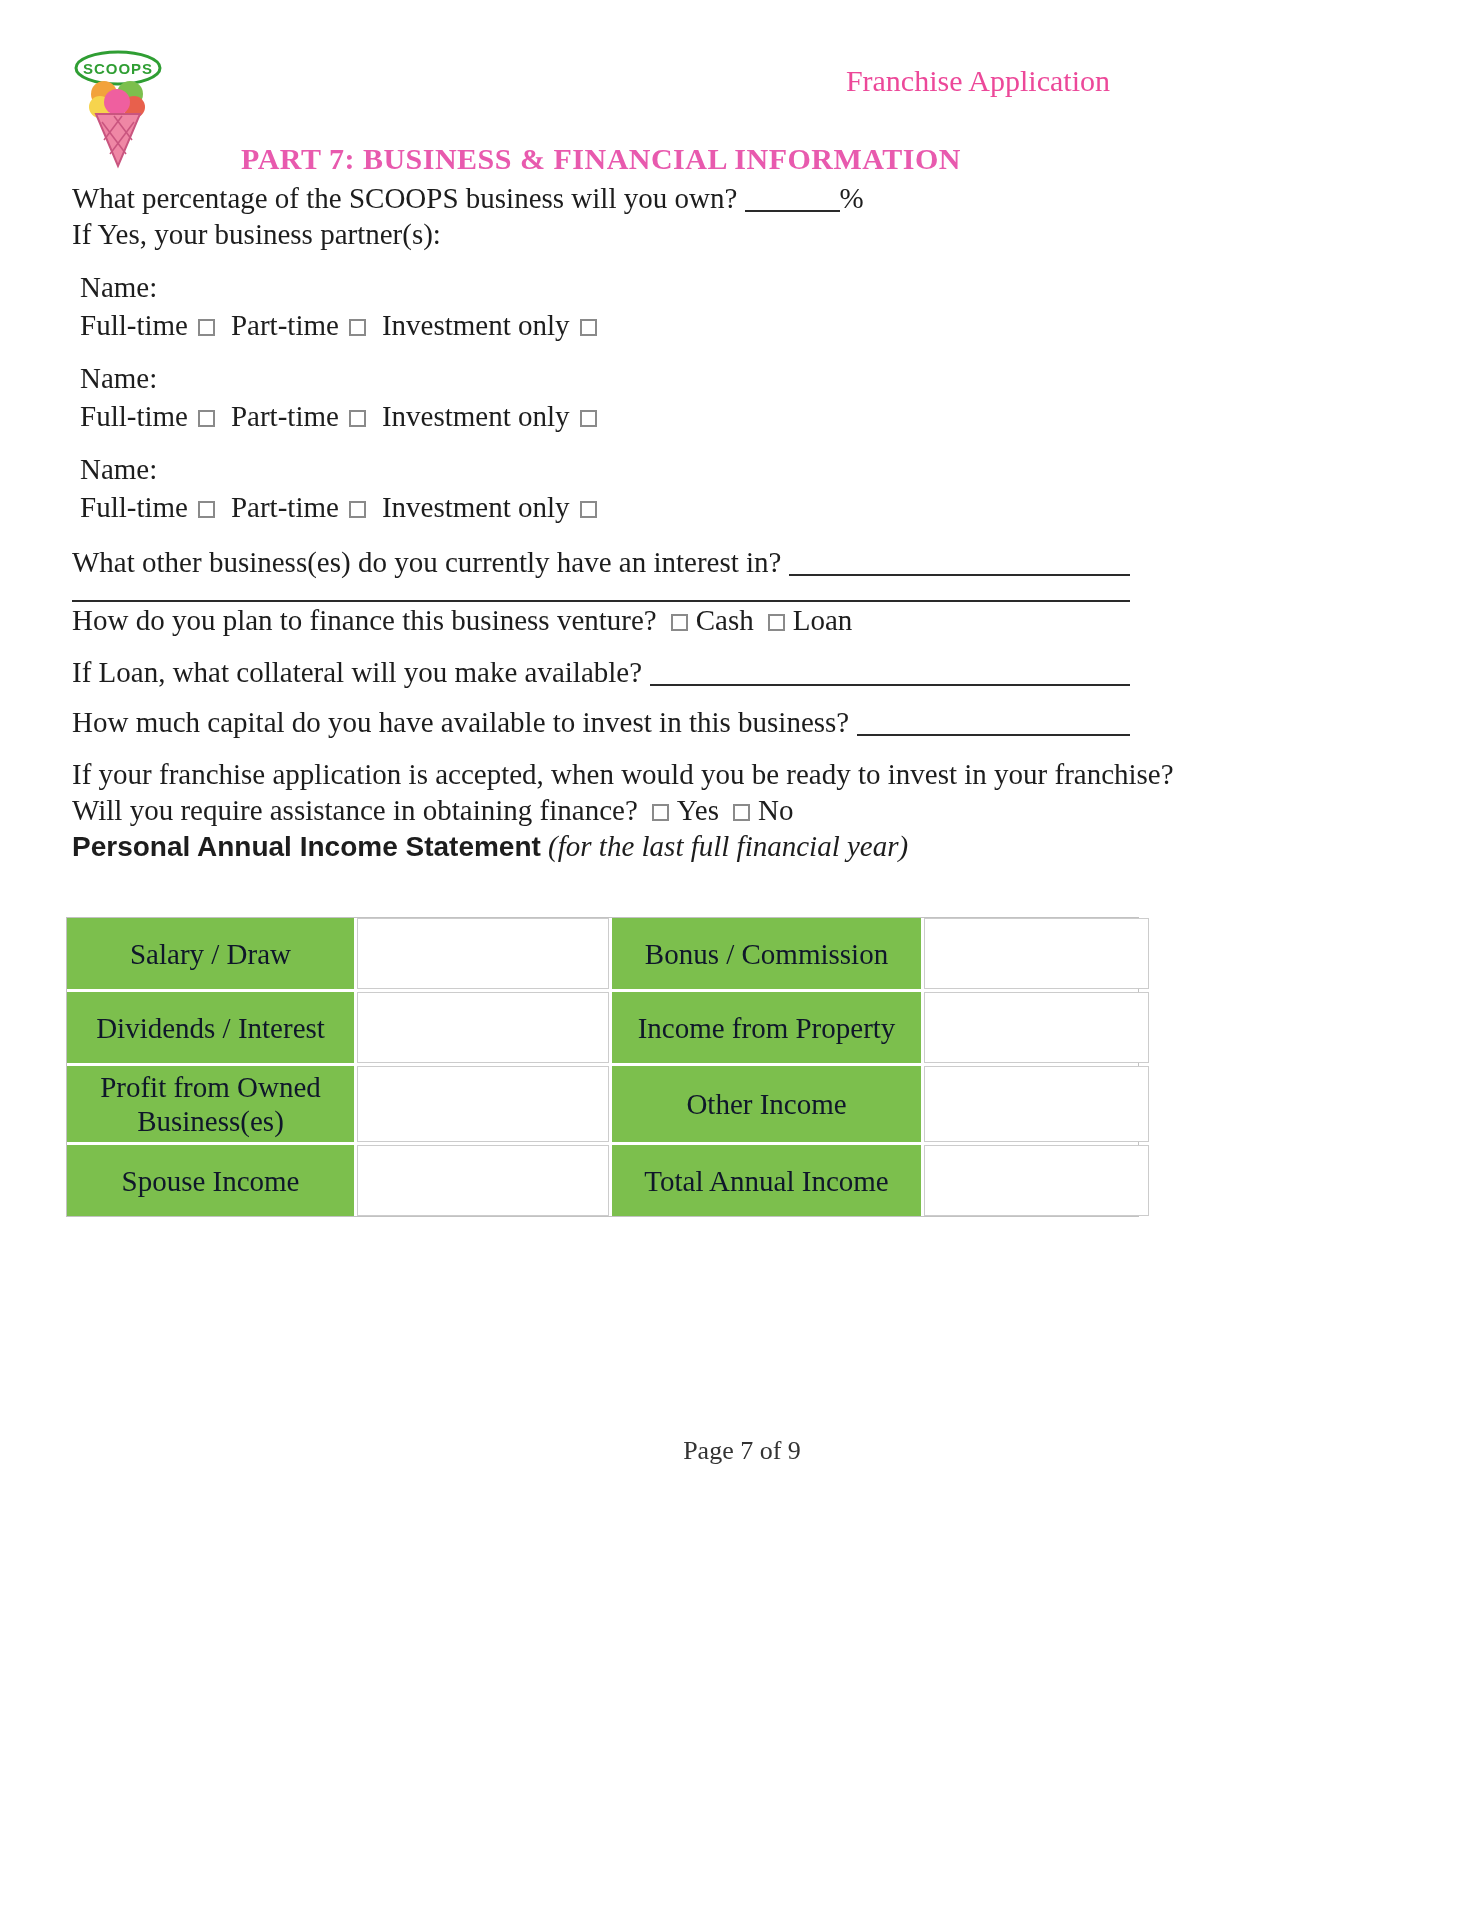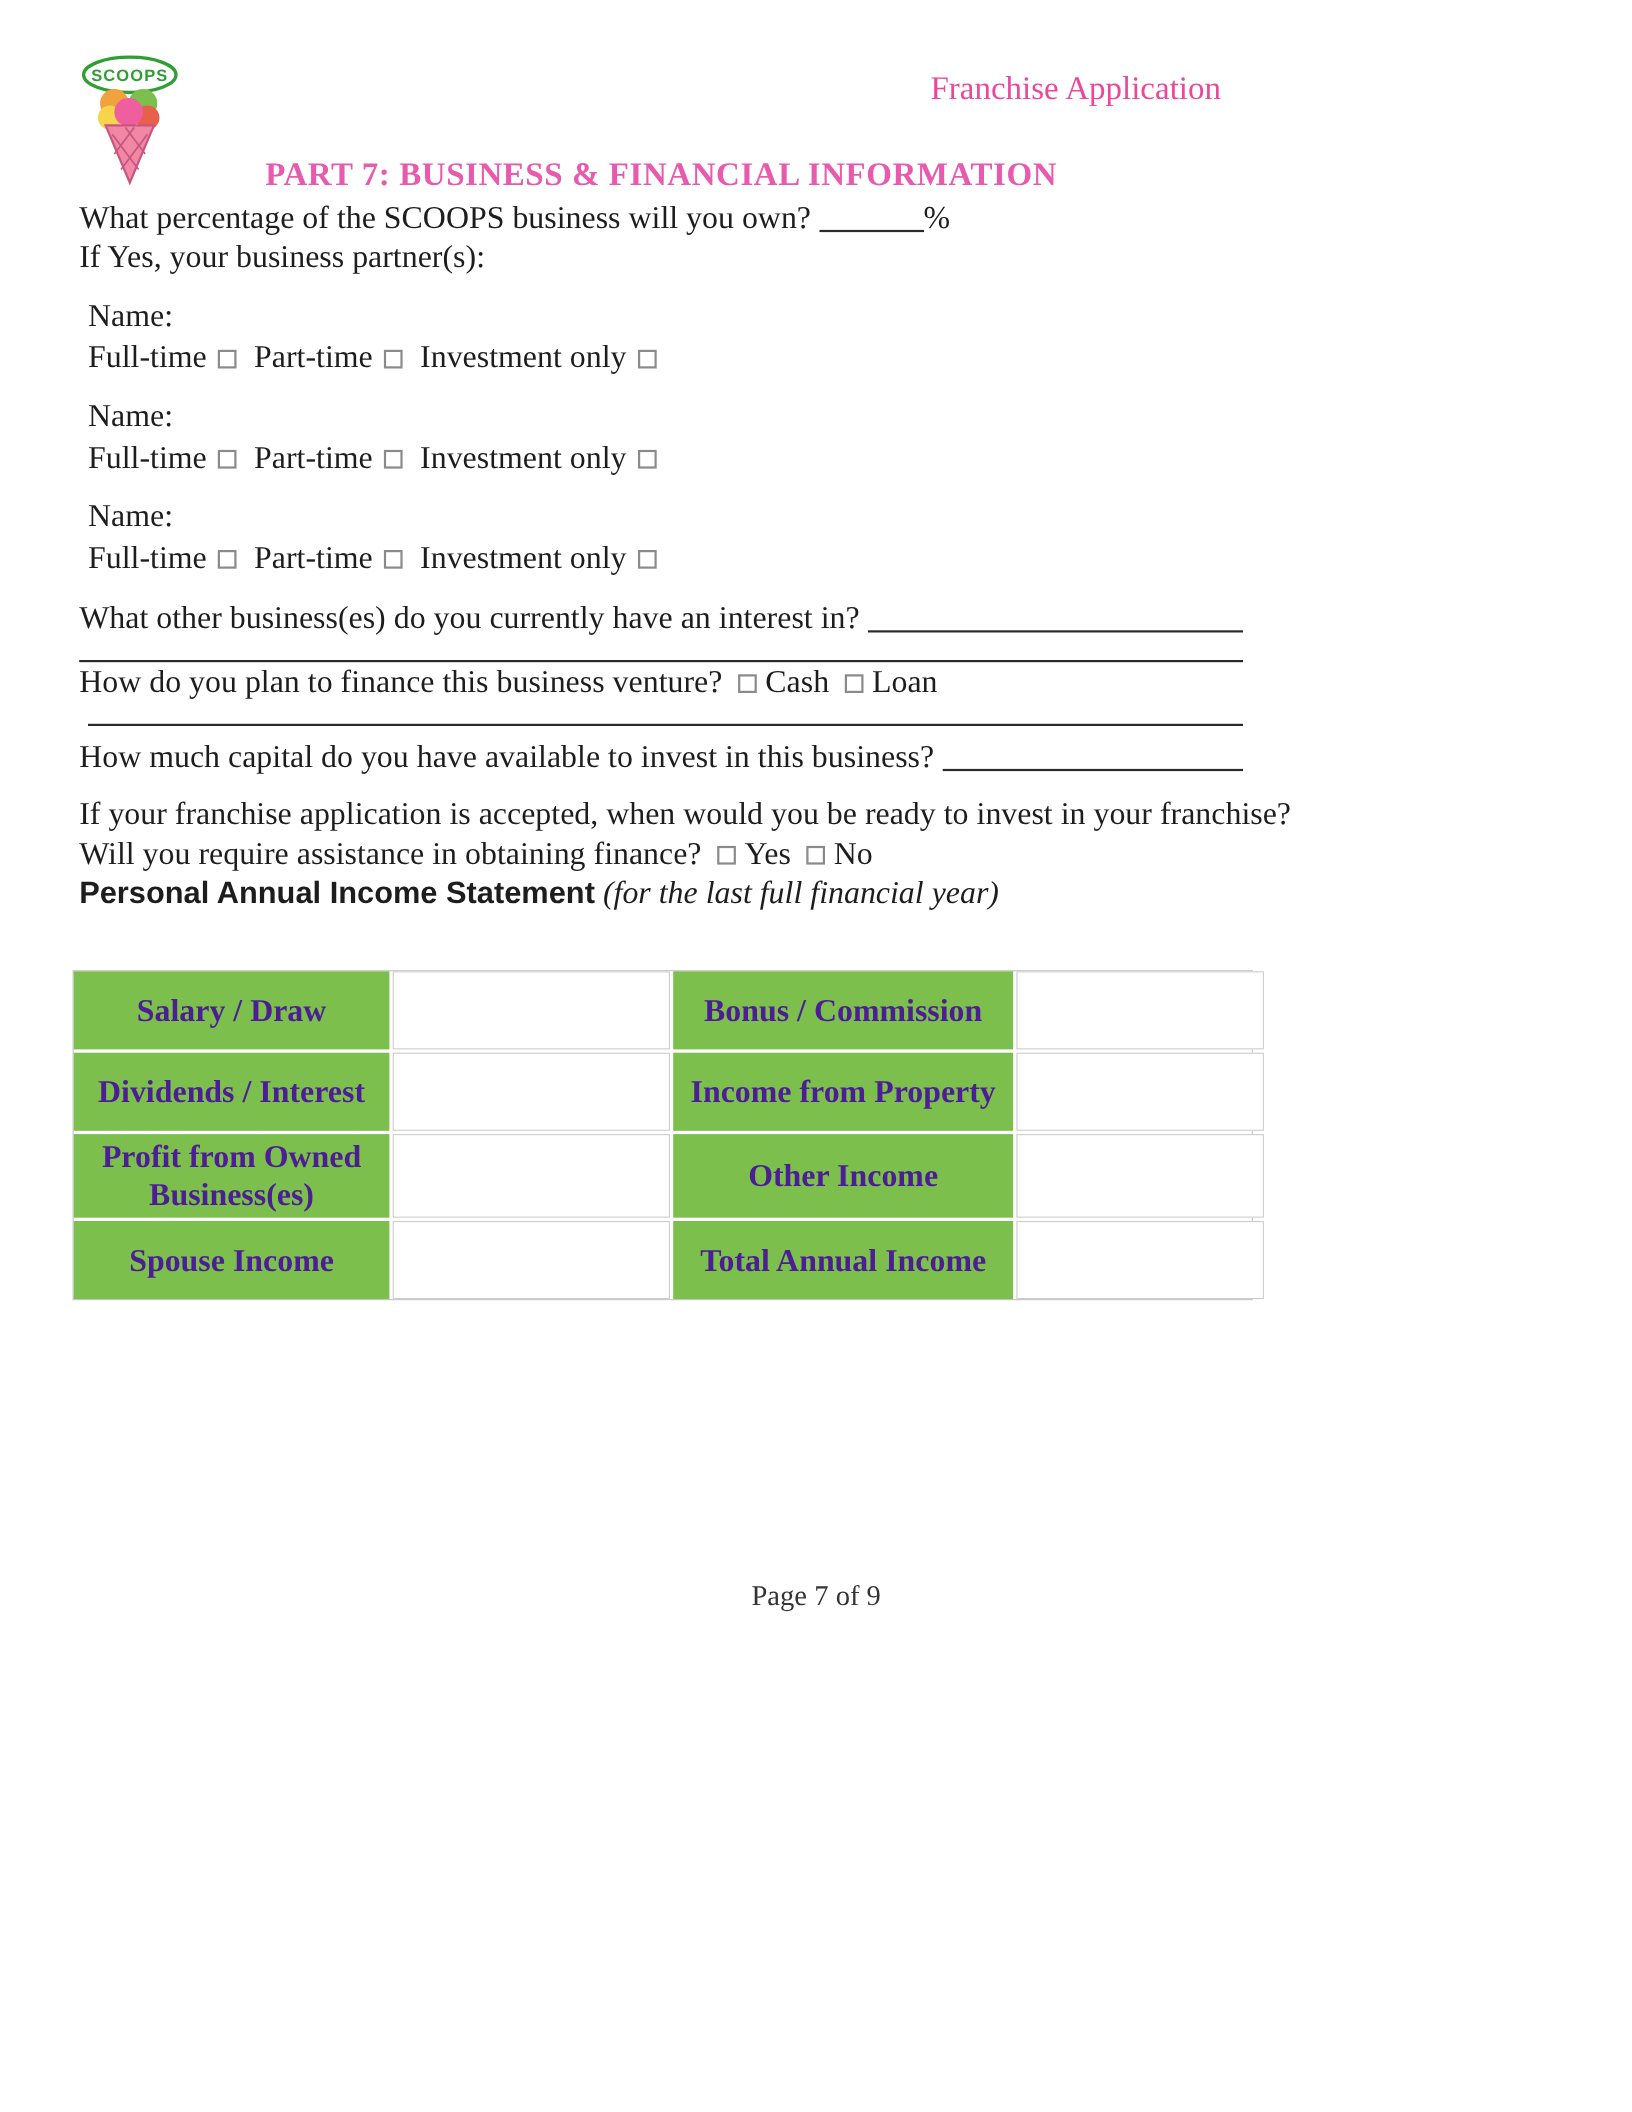--- a/index.html
+++ b/index.html
@@ -117,22 +117,22 @@
   .cell {
     min-height: 71px;
     display: flex;
     align-items: center;
     justify-content: center;
     text-align: center;
     padding: 4px 12px;
   }
   .cell.label {
     background: var(--table-green);
-    color: #4c1d95;
-    font-weight: bold;
+    color: #0f172a;
+    font-weight: normal;
     font-size: 29px;
     line-height: 34px;
   }
   .cell.value {
     background: #ffffff;
     border: 1px solid #cccccc;
   }
   .footer {
     position: absolute;
     top: 1436px;
@@ -208,20 +208,21 @@
       <span class="blank grow"></span>
     </div>
 
     <div class="full-line"></div>
 
     <p class="mt34">
       <span>How do you plan to finance this business venture?</span><span class="cb pre"></span><span>Cash</span><span class="cb pre"></span><span>Loan</span>
     </p>
 
     <div class="flexline mt16">
+      <span class="nowrap">If Loan, what collateral will you make available?</span>
       <span class="blank grow"></span>
     </div>
 
     <div class="flexline mt14">
       <span class="nowrap">How much capital do you have available to invest in this business?</span>
       <span class="blank grow"></span>
     </div>
 
     <div class="flexline mt16">
       <span class="nowrap">If your franchise application is accepted, when would you be ready to invest in your franchise?</span>

